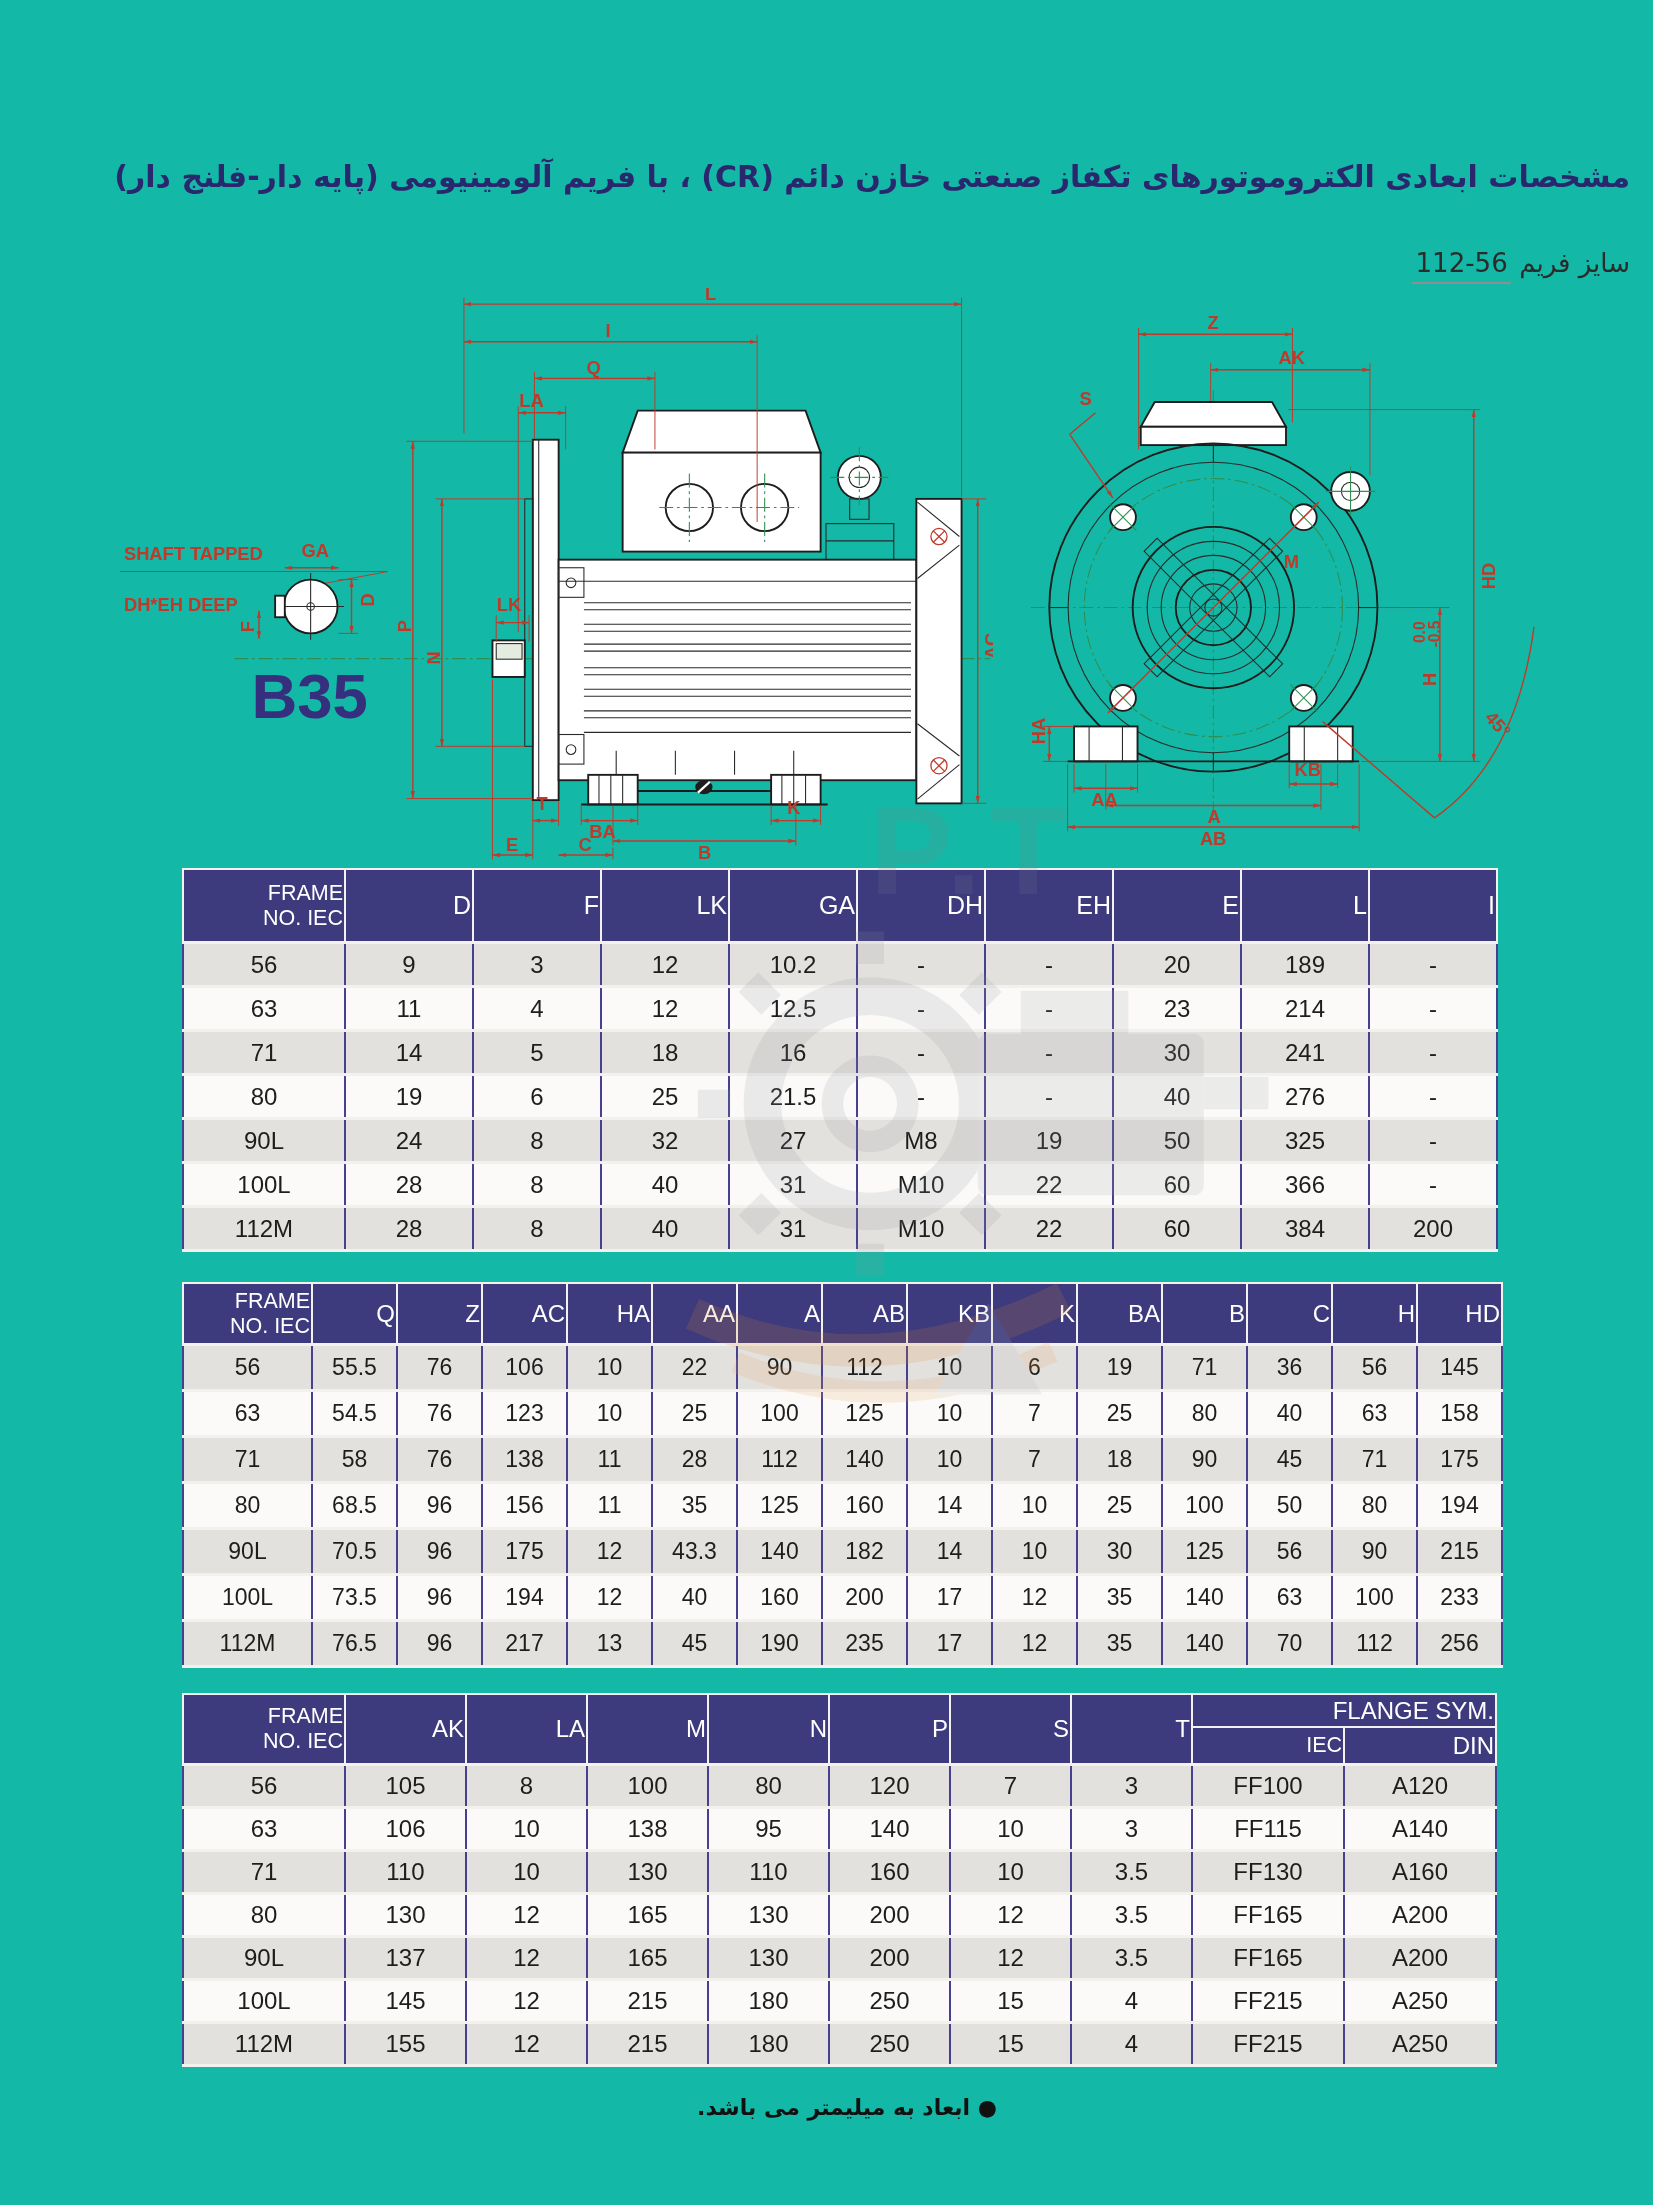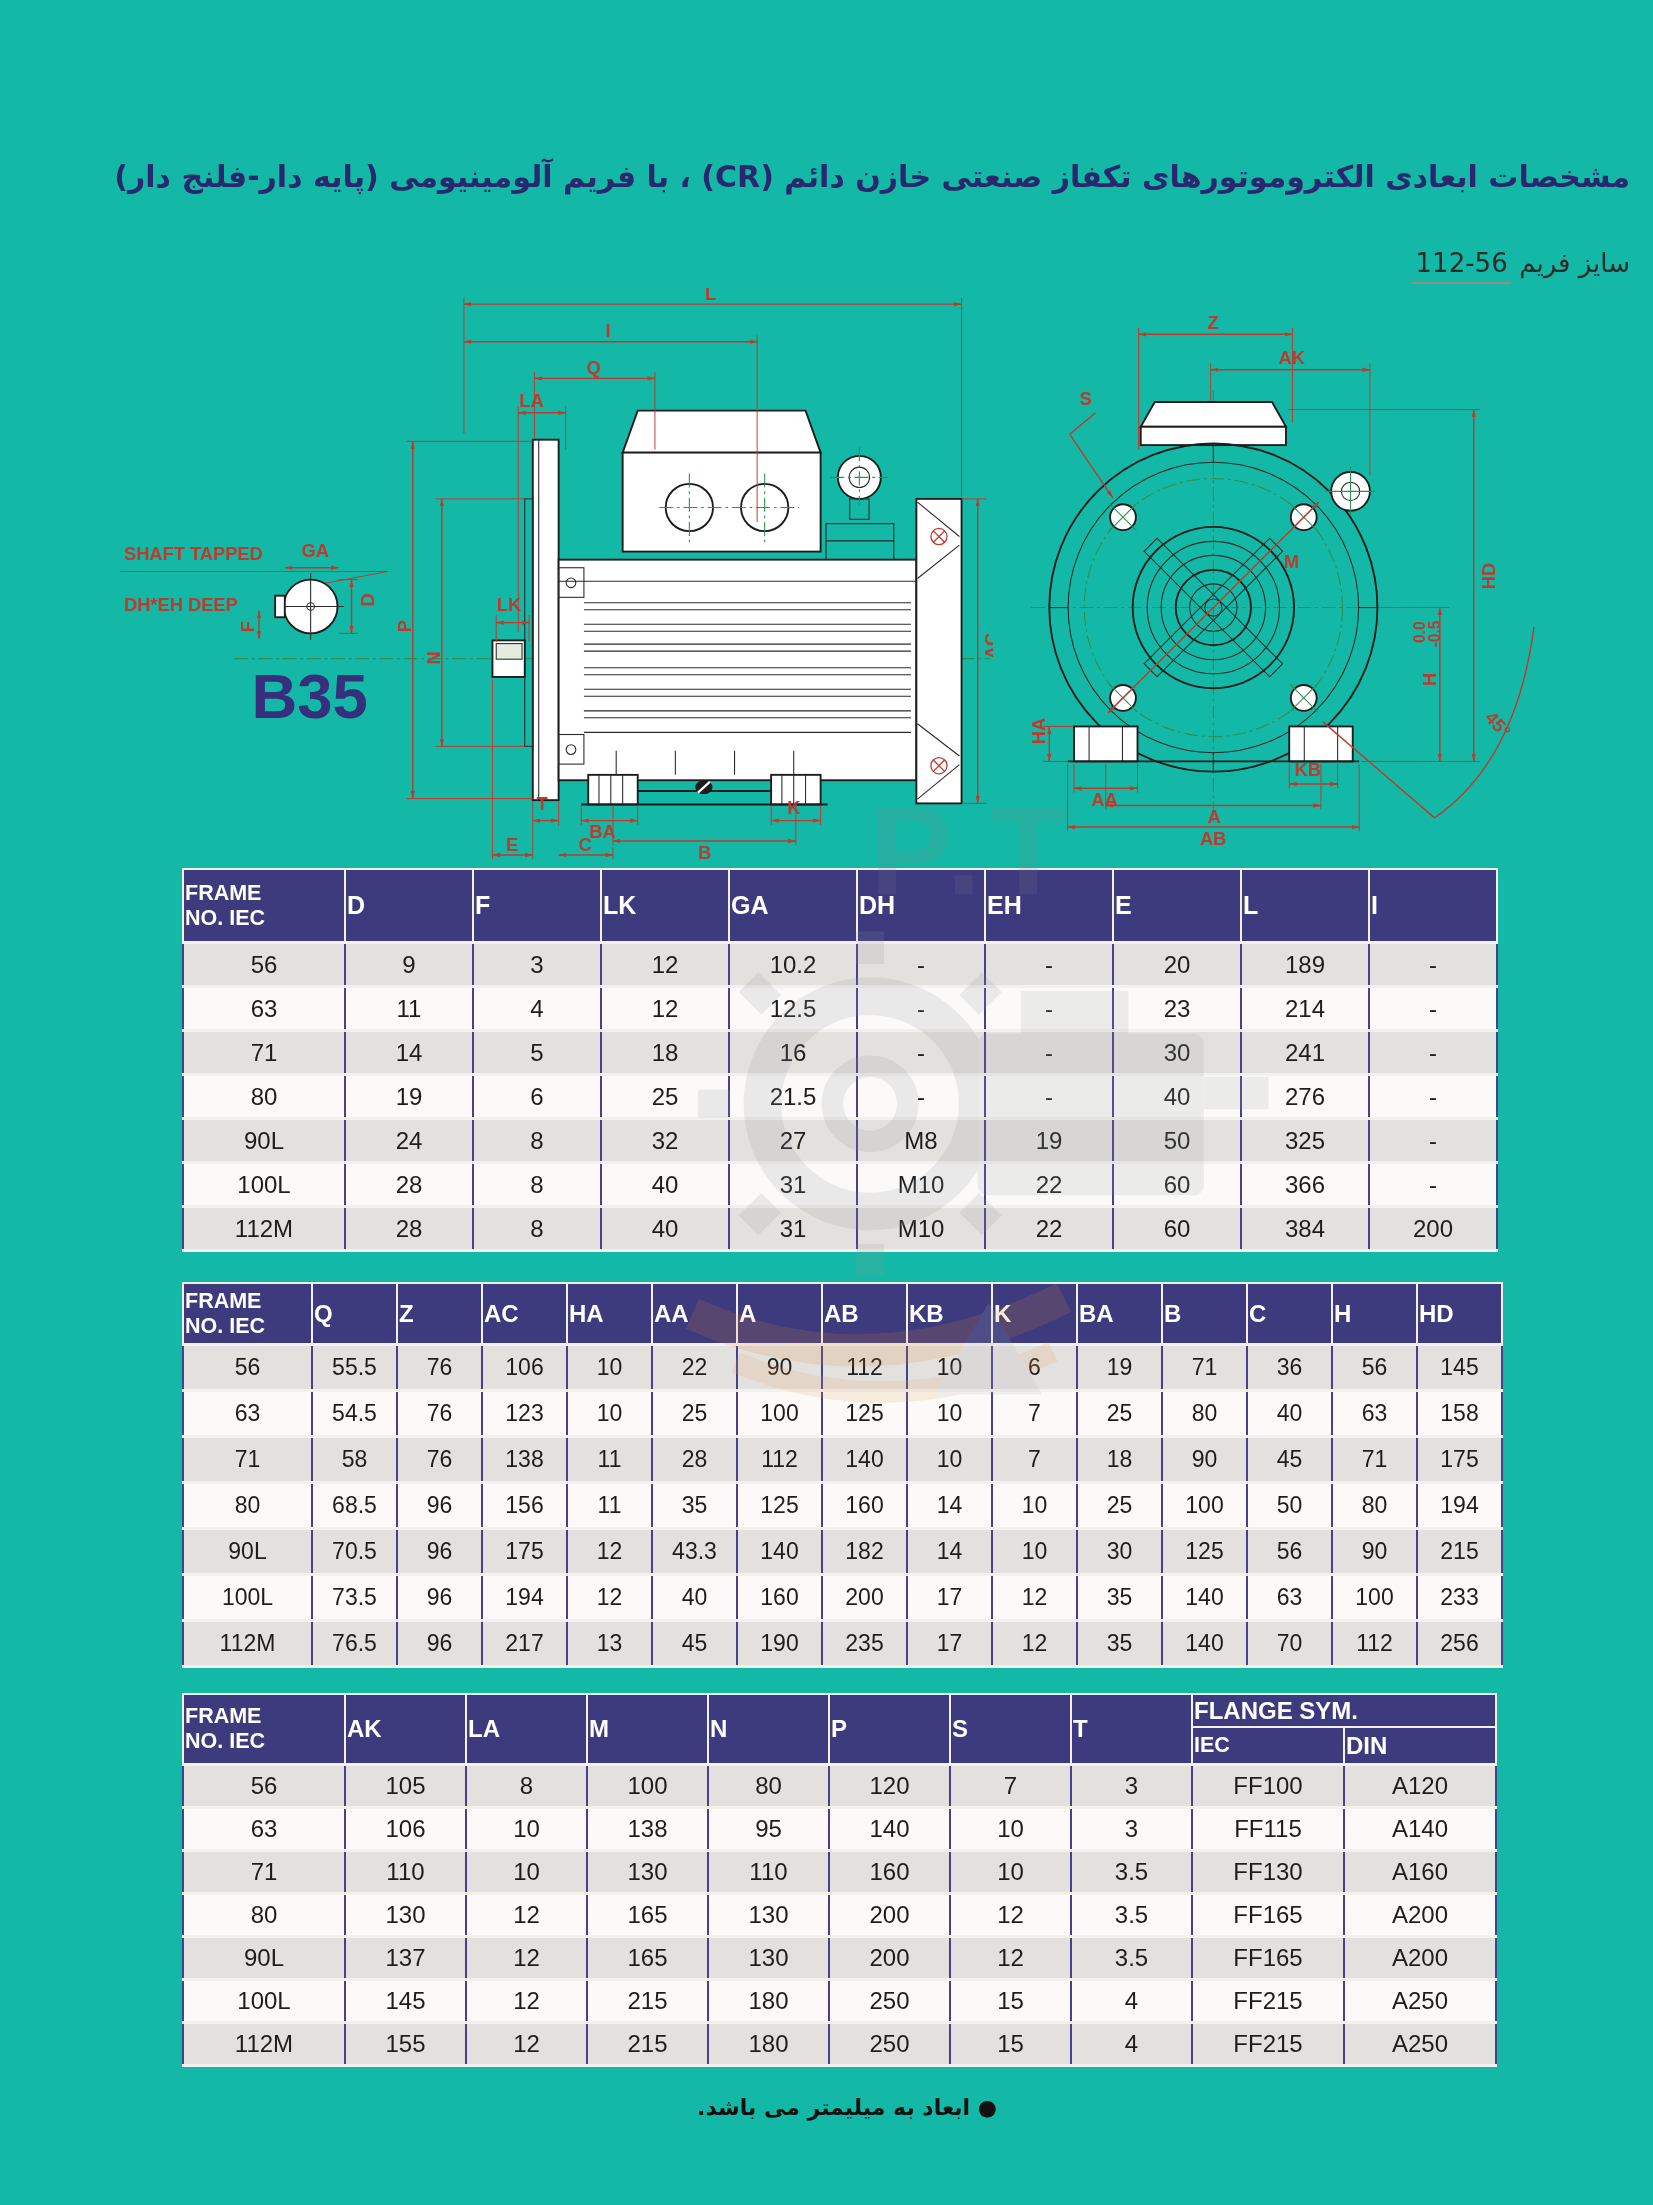--- a/index.html
+++ b/index.html
@@ -28,21 +28,21 @@
   .rtxts{fill:#bf3a2b;font-size:29px;font-weight:600;}
   .b35{fill:#352f7e;font-size:118px;font-weight:bold;}
 
   
   .watermark{position:absolute;left:644px;top:754px;width:646px;height:662px;
              opacity:0.16;pointer-events:none;z-index:5;}
 
   
   .tables{position:absolute;left:182px;top:868px;width:1315px;}
   table{border-collapse:collapse;width:100%;table-layout:fixed;}
-  th{background:#3d3a7d;color:#ffffff;font-weight:bold;text-align:left;
+  th{background:#3d3a7d;color:#ffffff;font-weight:normal;text-align:right;
      border:2.2px solid #f3f1ee;white-space:pre-line;}
   td{text-align:center;color:#1d1d1d;
      border-left:2.7px solid #474090;border-right:2.7px solid #474090;
      border-top:3.8px solid #f3f1ee;border-bottom:3.8px solid #f3f1ee;}
   tbody tr:nth-child(odd) td{background:#e3e1de;}
   tbody tr:nth-child(even) td{background:#fbfaf8;}
   .t1{margin-bottom:0;}
   .t1 th{font-size:25px;height:69px;}
   .t1 td{font-size:24px;height:39px;}
   .t2{margin-top:30px;}

